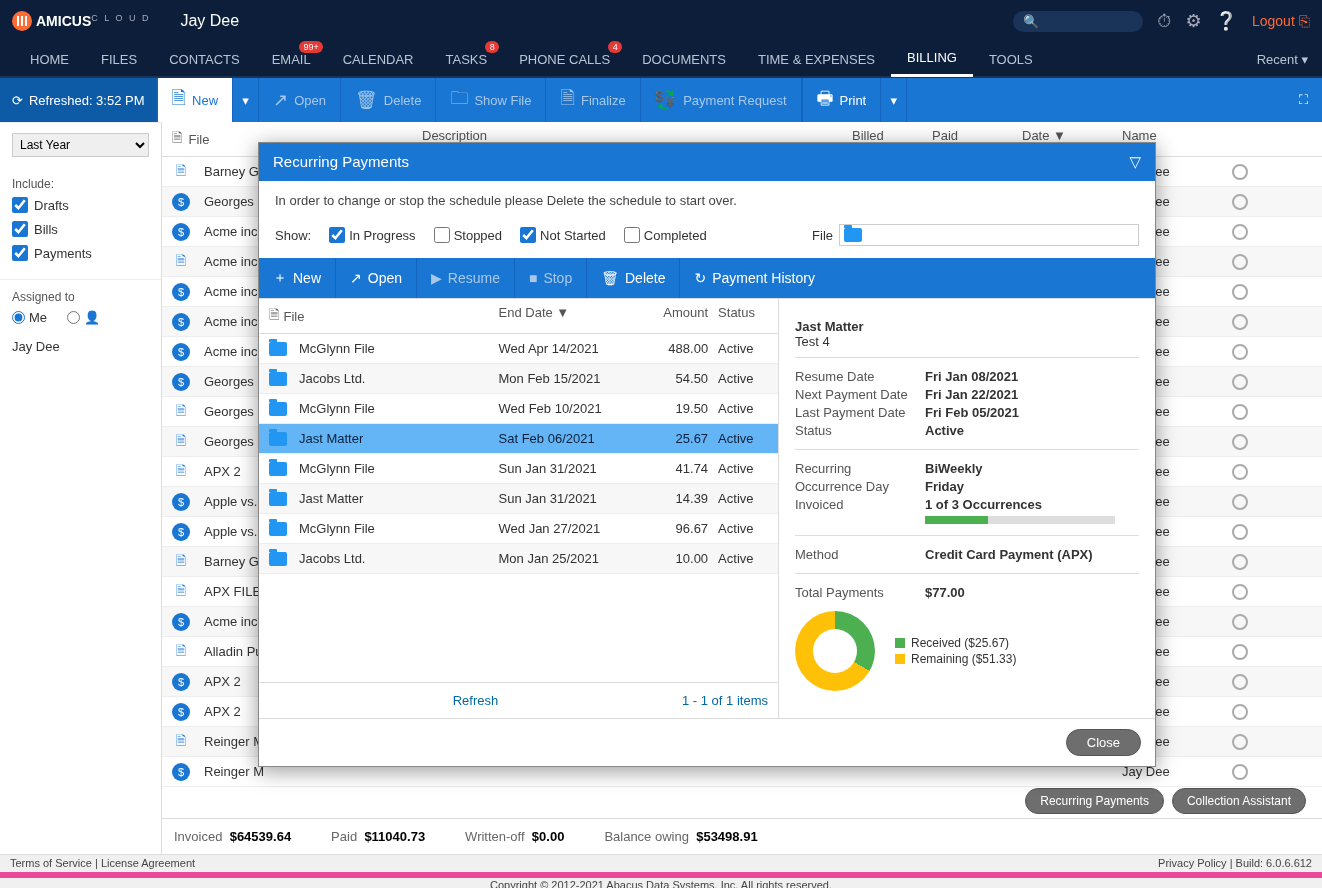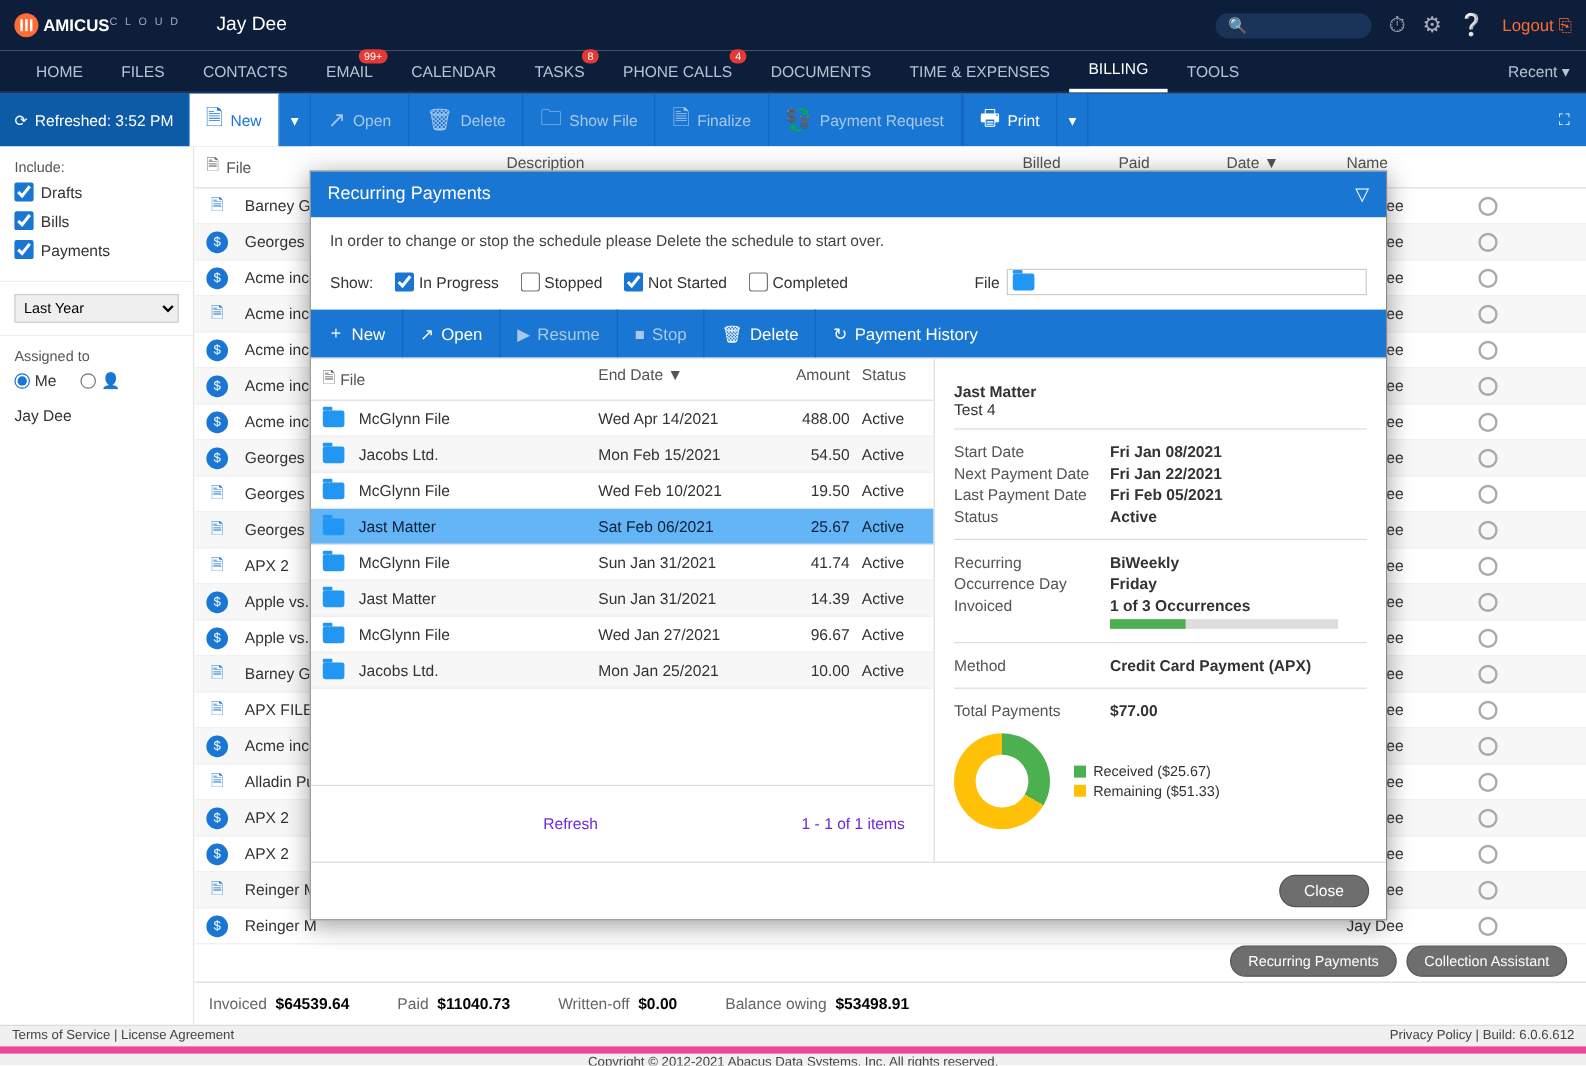--- a/index.html
+++ b/index.html
@@ -100,21 +100,21 @@
 .dc-file { width: 230px; display:flex; align-items:center; gap:4px;}
 .dc-end { width: 140px; }
 .dc-amt { width: 70px; text-align: right; }
 .dc-stat { width: 60px; padding-left: 10px; }
 .dlg-rows { flex: 1; overflow-y: auto; }
 .dlg-row { display: flex; padding: 5px 10px; border-bottom: 1px solid #eee; align-items: center; font-size: 13px; height: 30px; }
 .dlg-row:nth-child(even) { background: #f7f7f7; }
 .dlg-row.selected { background: #64b5f6 !important; color: #0c1e3a; }
 .folder-icon { width: 18px; height: 14px; background: #2196f3; border-radius: 2px; margin-right: 8px; position: relative; }
 .folder-icon::before { content:''; position:absolute; top:-3px; left:0; width:8px; height:3px; background:#2196f3; border-radius:1px 1px 0 0;}
-.dlg-tfoot { border-top: 1px solid #ddd; padding: 24px; display: flex; justify-content: space-between; color: #6d28d9; font-size: 13px; }
+.dlg-tfoot { border-top: 1px solid #ddd; padding: 10px; display: flex; justify-content: space-between; color: #0369a1; font-size: 13px; }
 .dlg-detail { flex: 1; padding: 12px 16px; font-size: 13px; }
 .dd-sec { border-bottom: 1px solid #ddd; padding: 8px 0; }
 .dd-row { display: flex; margin: 3px 0; }
 .dd-label { width: 130px; color: #555; }
 .dd-val { font-weight: bold; }
 .progress-bar { width: 190px; height: 8px; background: #ddd; margin-top: 4px; }
 .progress-fill { height: 100%; background: #4caf50; width: 33%; }
 .donut { width: 80px; height: 80px; border-radius: 50%; background: conic-gradient(#4caf50 0deg 120deg, #ffc107 120deg 360deg); position: relative; margin: 8px 0;}
 .donut::after { content:''; position:absolute; top:18px; left:18px; width:44px; height:44px; background:#fff; border-radius:50%;}
 .legend { font-size: 12px; }
@@ -209,37 +209,37 @@
     </div>
   <div class="tb-chev">▾</div>
   <div class="tb-spacer"></div>
   <div class="tb-btn" style="border:none">
       <span>⛶</span>
     </div>
 </div>
 
 <div class="content">
   <div class="left-panel">
+    <div class="lp-section" style="border-top:1px solid #eee">
+      <select class="lp-select"><option>Last Year</option></select>
+    </div>
     <div class="lp-section">
       <div class="lp-label">Include:</div>
       <label class="lp-check">
           <input type="checkbox" checked="" style="">
           <span>Drafts</span>
         </label>
       <label class="lp-check">
           <input type="checkbox" checked="" style="">
           <span>Bills</span>
         </label>
       <label class="lp-check">
           <input type="checkbox" checked="" style="">
           <span>Payments</span>
         </label>
-    </div>
-    <div class="lp-section" style="border-top:1px solid #eee">
-      <select class="lp-select"><option>Last Year</option></select>
     </div>
     <div class="lp-section" style="border-top:1px solid #eee">
       <div class="lp-label">Assigned to</div>
       <div class="lp-radio">
         <label>
             <input type="radio" checked="" style="">
             <span>Me</span>
           </label>
         <label>
             <input type="radio" style="">
@@ -639,21 +639,21 @@
         <span>1 - 1 of 1 items</span>
       </div>
     </div>
     <div class="dlg-detail">
       <div class="dd-sec">
         <div style="font-weight:bold">Jast Matter</div>
         <div>Test 4</div>
       </div>
       <div class="dd-sec">
         <div class="dd-row">
-            <div class="dd-label">Start Date</div>
+            <div class="dd-label">Resume Date</div>
             <div class="dd-val">Fri Jan 08/2021</div>
           </div>
         <div class="dd-row">
             <div class="dd-label">Next Payment Date</div>
             <div class="dd-val">Fri Jan 22/2021</div>
           </div>
         <div class="dd-row">
             <div class="dd-label">Last Payment Date</div>
             <div class="dd-val">Fri Feb 05/2021</div>
           </div>

